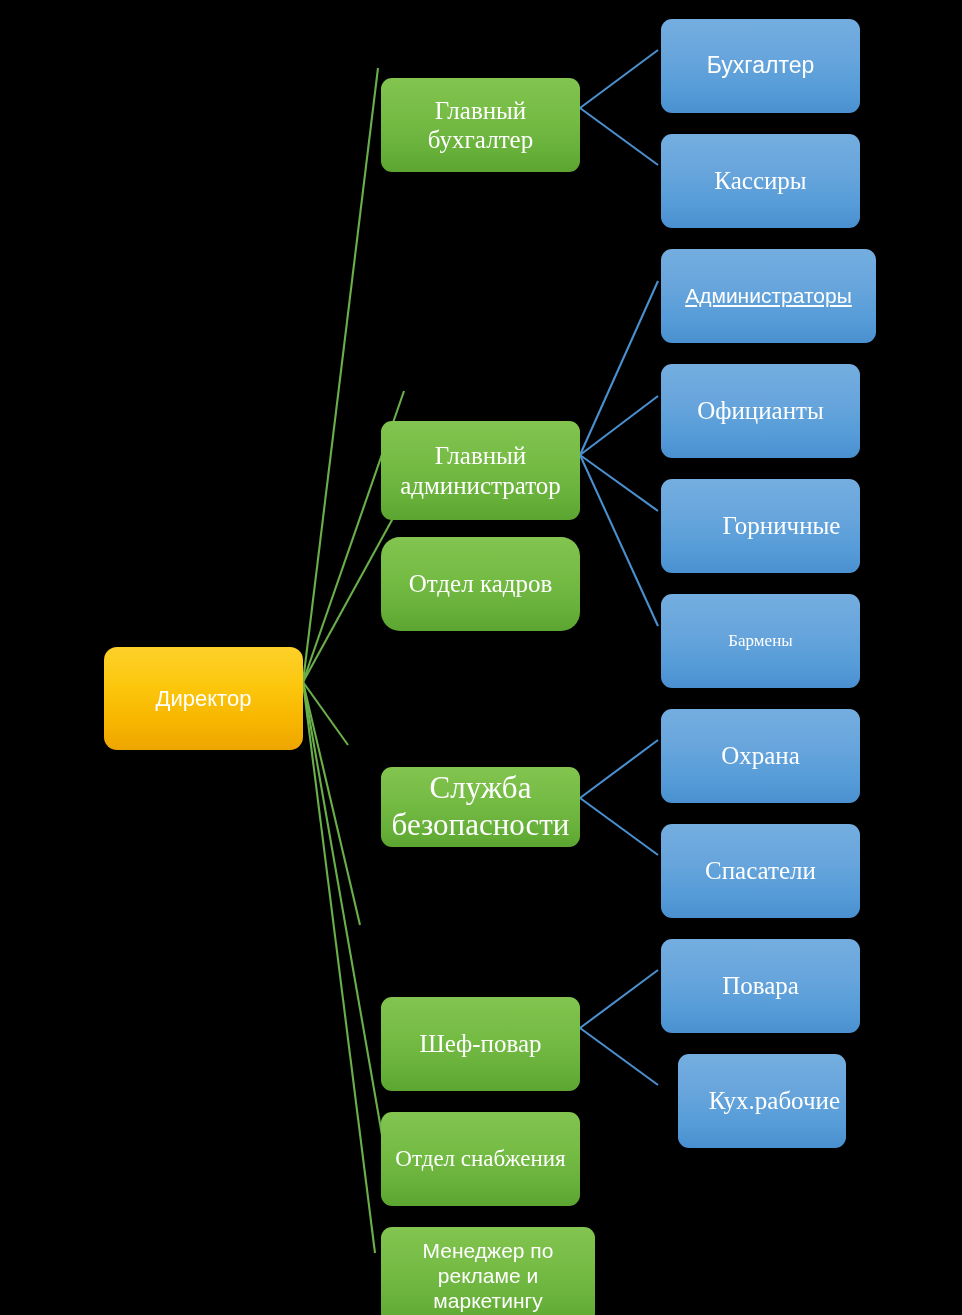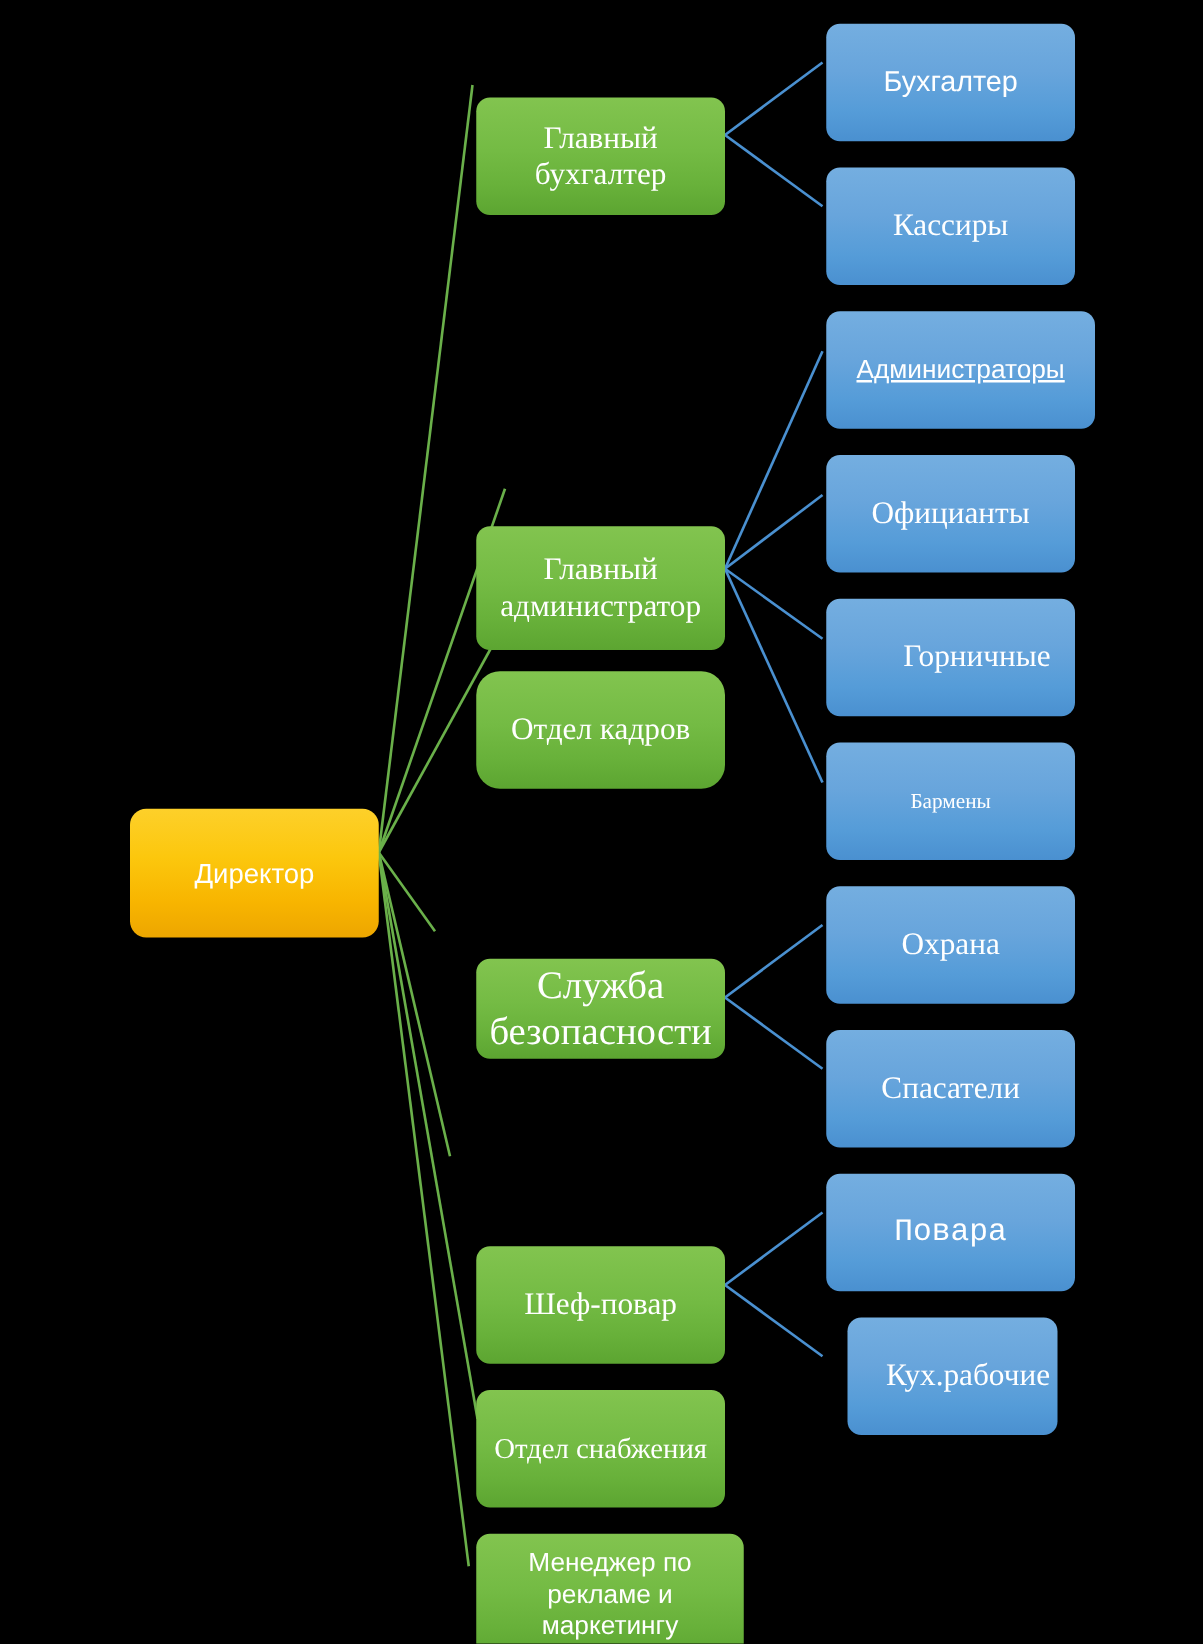--- a/index.html
+++ b/index.html
@@ -113,20 +113,20 @@
       </div>
       <div class="node blue serif" style="left: 661px; top: 578px; width: 199px; height: 94px; font-size: 17px;">
         <span>Бармены</span>
       </div>
       <div class="node blue serif" style="left: 661px; top: 693px; width: 199px; height: 94px; font-size: 25px;">
         <span>Охрана</span>
       </div>
       <div class="node blue serif" style="left: 661px; top: 808px; width: 199px; height: 94px; font-size: 25px;">
         <span>Спасатели</span>
       </div>
-      <div class="node blue serif" style="left: 661px; top: 923px; width: 199px; height: 94px; font-size: 25px; font-family: Liberation Mono, monospace;">
+      <div class="node blue serif" style="left: 661px; top: 923px; width: 199px; height: 94px; font-size: 25px;">
         <span>Повара</span>
       </div>
       <div class="node blue serif" style="left: 678px; top: 1038px; width: 168px; height: 94px; font-size: 25px; text-align: right;">
         <span>Кух.рабочие</span>
       </div>
     </div>
 </div>
 
 </body></html>

